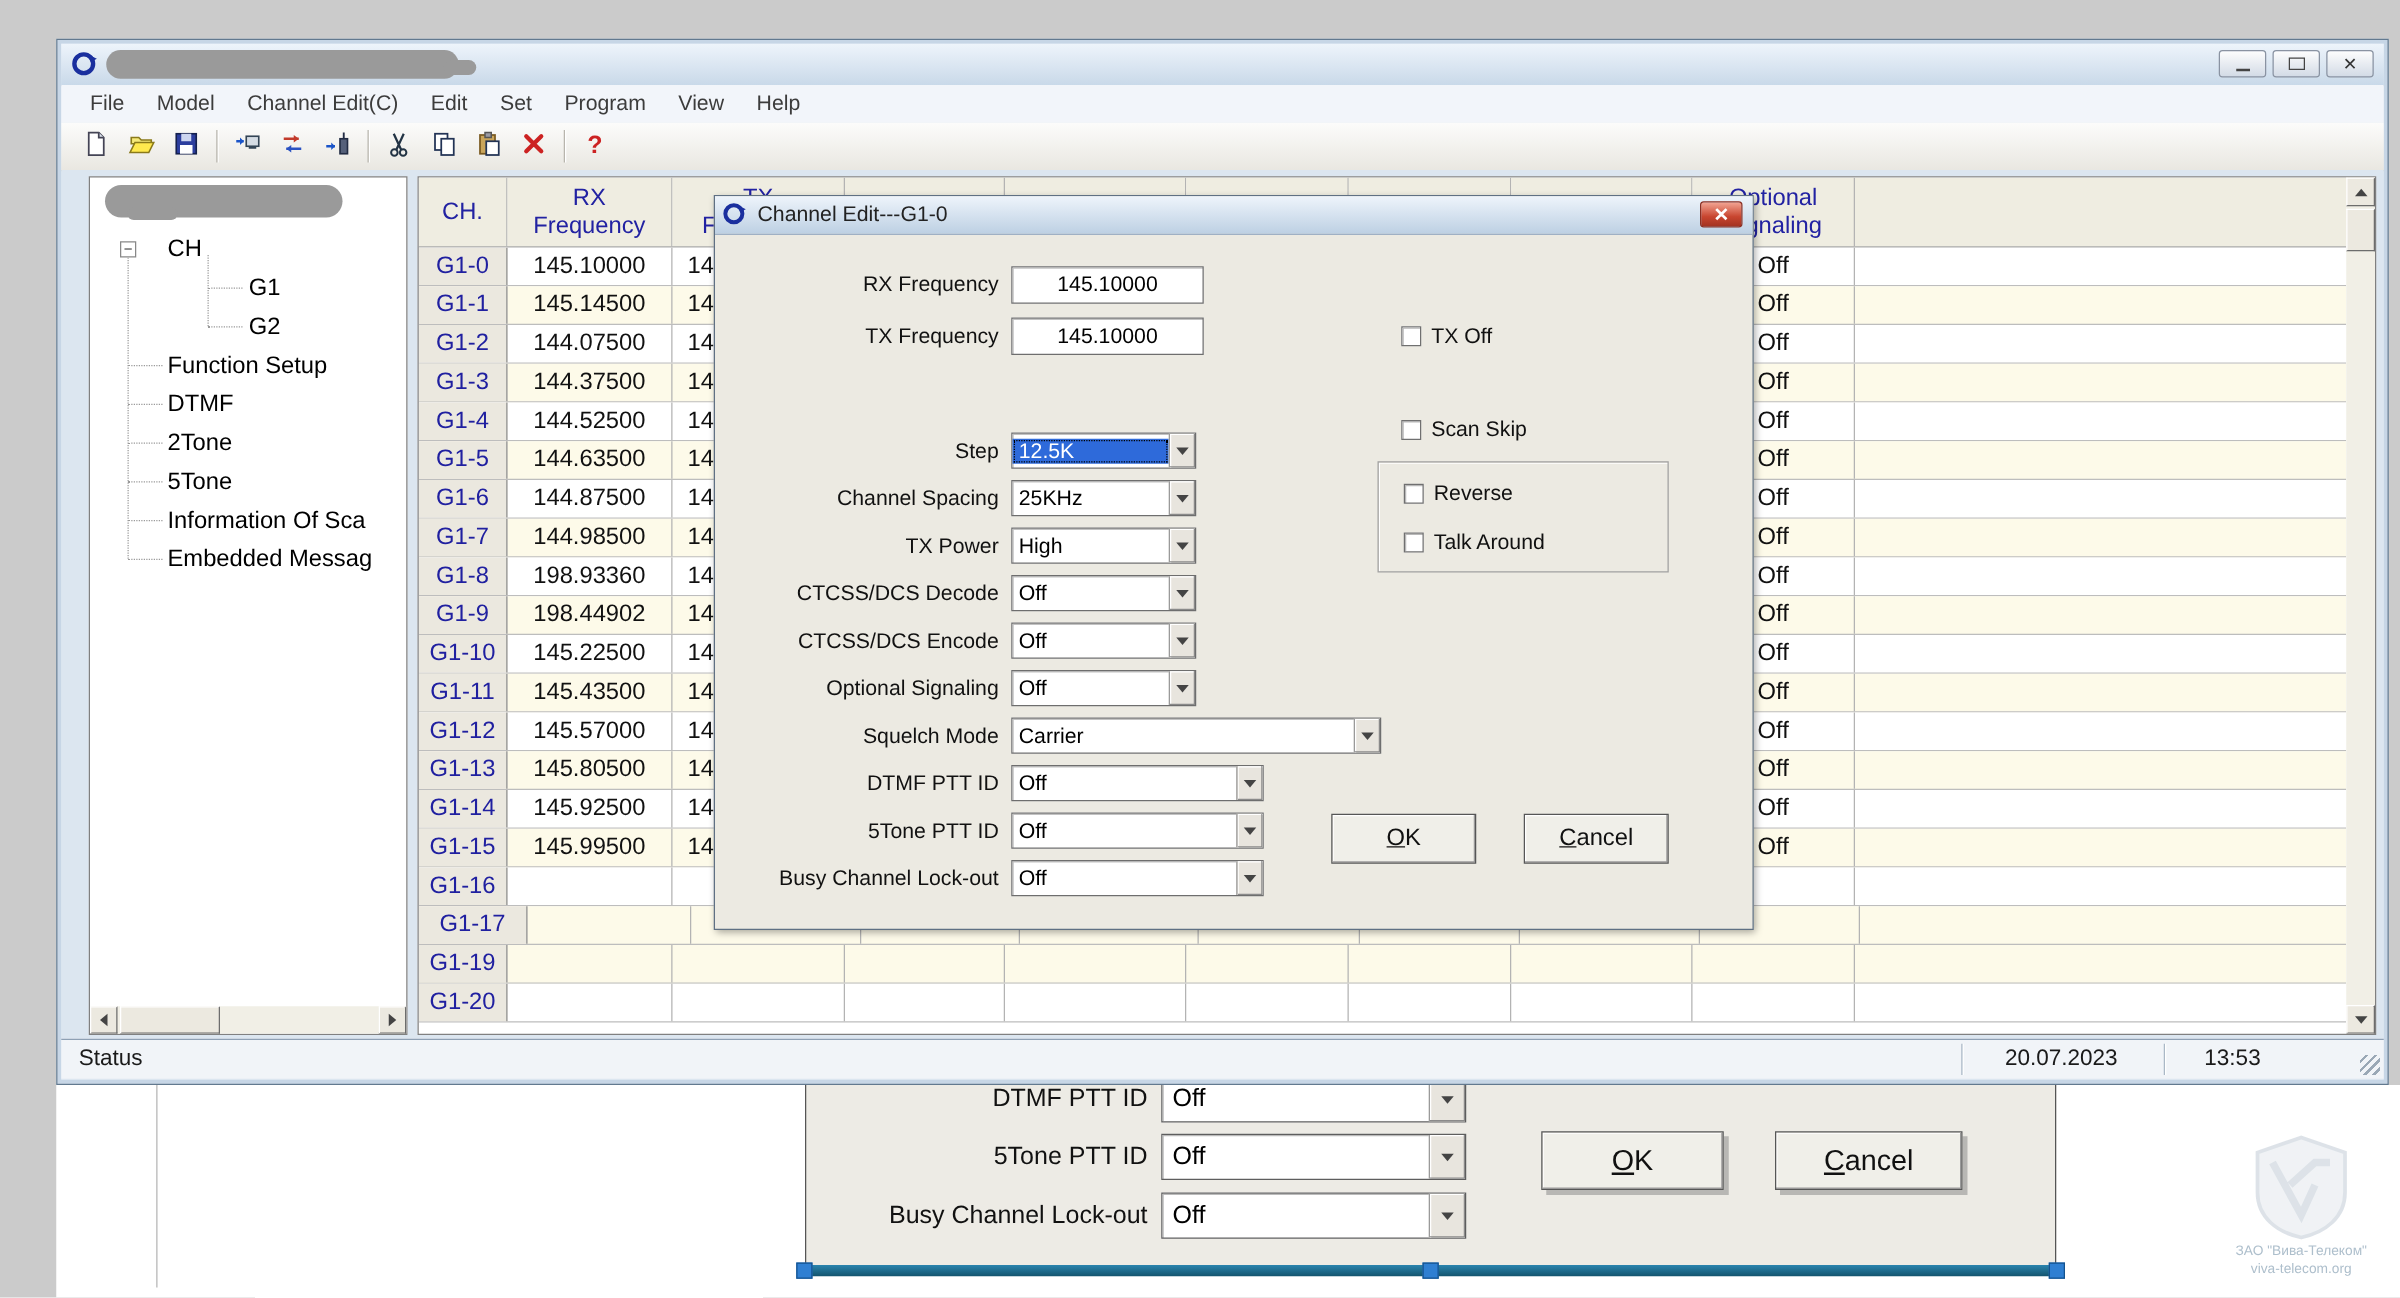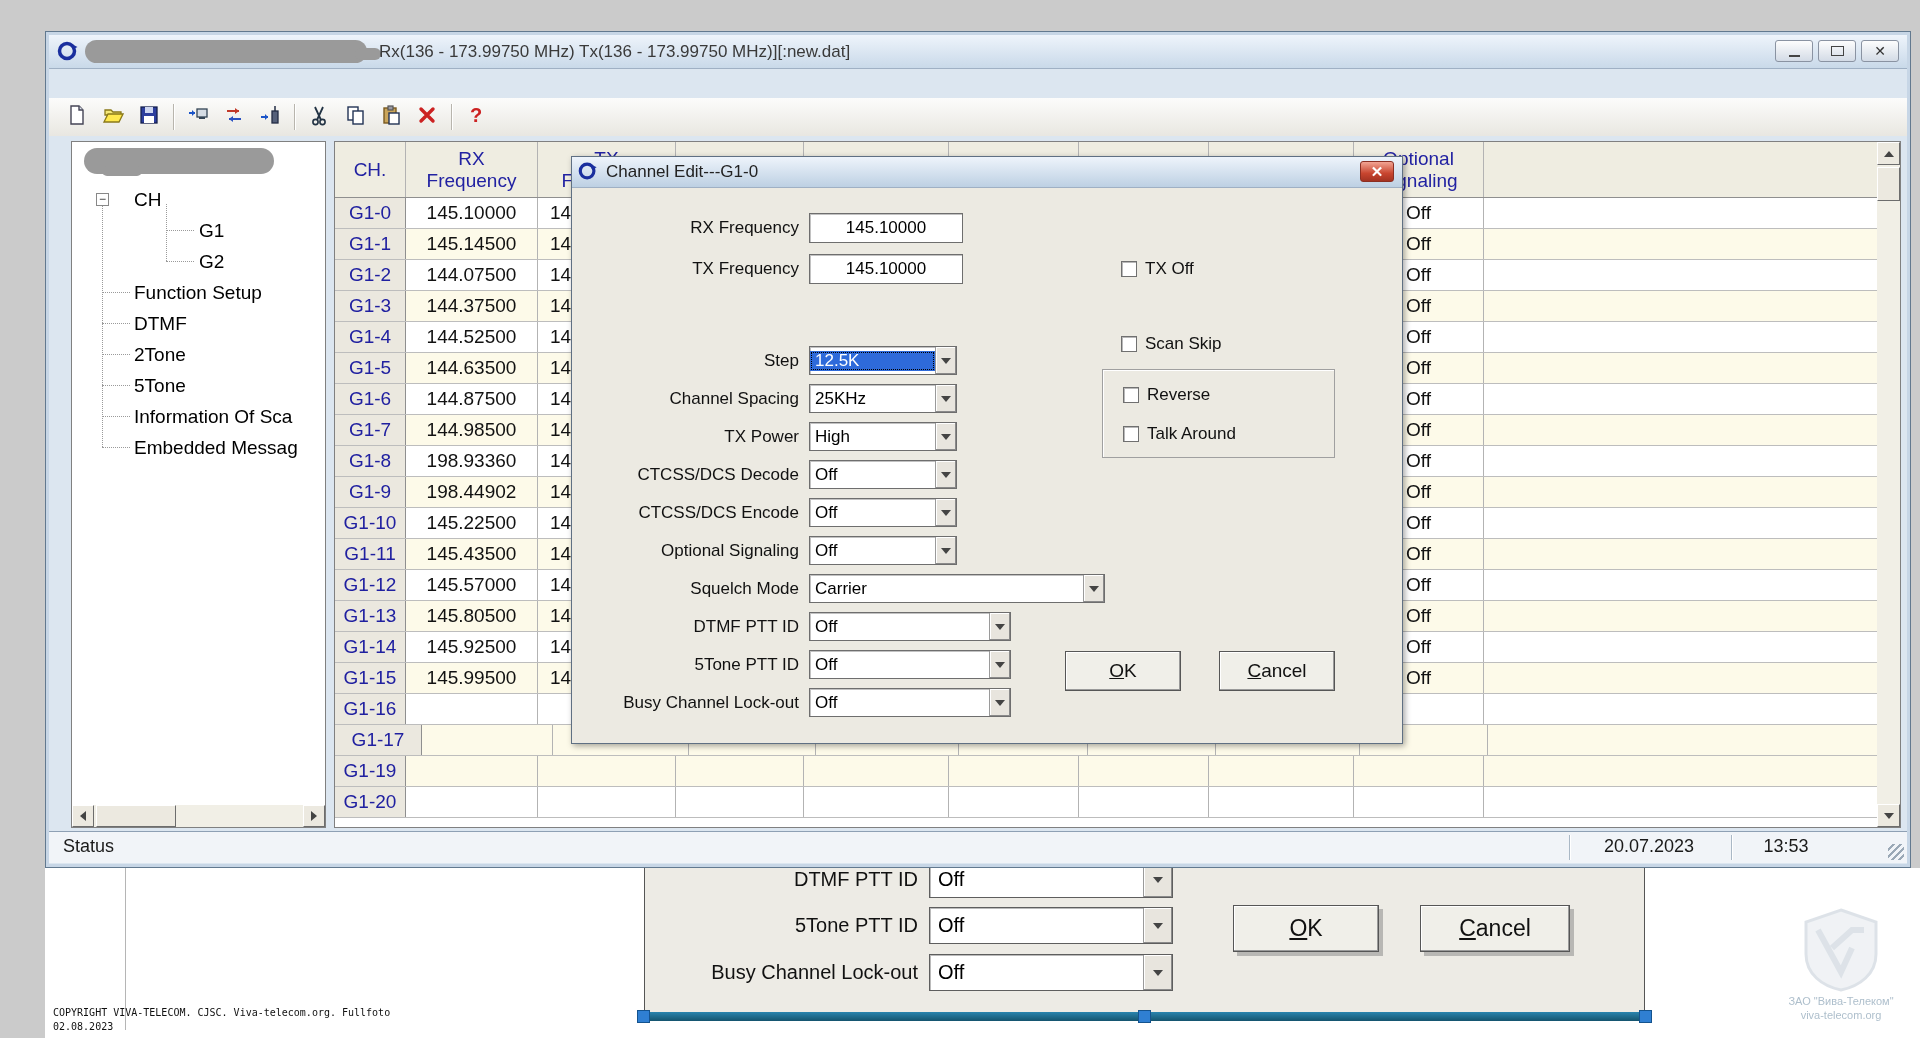--- a/index.html
+++ b/index.html
@@ -124,24 +124,20 @@
   #sel-bar{position:absolute;left:640px;top:1012px;width:1009px;height:9px;
            background:linear-gradient(#2a84ae,#14546e);z-index:2;}
   .sel-handle{position:absolute;width:13px;height:13px;background:#2f7fd2;border:1px solid #14538e;
               box-sizing:border-box;z-index:3;}
 </style>
 </head>
 <body>
 
 <div id="below-area">
   <div id="below-vline"></div>
-  <div id="copyright">
-    <div>COPYRIGHT VIVA-TELECOM. CJSC. Viva-telecom.org. Fullfoto</div>
-    <div>02.08.2023</div>
-  </div>
   <div id="logo">
     <svg width="78" height="84" viewBox="0 0 78 84">
       <path d="M39 2 74 14 V46 C74 66 58 78 39 82 C20 78 4 66 4 46 V14 Z" fill="#e4e9ee" stroke="#c2ccd6" stroke-width="3"></path>
       <path d="M16 22 39 64 50 40 M30 40 50 22 62 22" stroke="#c2ccd6" stroke-width="6" fill="none"></path>
     </svg>
     <div>ЗАО "Вива-Телеком"</div>
     <div>viva-telecom.org</div>
   </div>
 </div>
 
@@ -174,33 +170,42 @@
 
 <div id="window">
   <div class="titlebar">
     <span class="app-icon">
       <svg width="22" height="22" viewBox="0 0 22 22">
           <circle cx="10" cy="11" r="7.5" stroke="#1a2f9e" stroke-width="3.5" fill="none"></circle>
           <path d="M13.5 3.5 L20.5 7 L15.5 9.5 Z" fill="#1a2f9e"></path>
         </svg>
     </span>
     <span class="title-blob"></span>
-    <span class="title-text">Rx(136 - 173.99750 MHz) Tx(136 - 173.99750 MHz)][:new.dat]</span>
     <span class="cap-btns">
       <span class="cap-btn">
           <span class="cap-min-glyph"></span>
         </span>
       <span class="cap-btn">
           <span class="cap-max-glyph"></span>
         </span>
       <span class="cap-btn">
           <span>✕</span>
         </span>
     </span>
   </div>
+  <div class="menubar" id="menubar">
+      <span class="menu-item">File</span>
+      <span class="menu-item">Model</span>
+      <span class="menu-item">Channel Edit(C)</span>
+      <span class="menu-item">Edit</span>
+      <span class="menu-item">Set</span>
+      <span class="menu-item">Program</span>
+      <span class="menu-item">View</span>
+      <span class="menu-item">Help</span>
+    </div>
   <div class="toolbar" id="toolbar">
       <span class="tb-btn">
         <span><svg width="22" height="22" viewBox="0 0 22 22">
             <path d="M5 2h8l4 4v14H5z" fill="#fff" stroke="#445" stroke-width="1.4"></path>
             <path d="M13 2v4h4" fill="#dde4ee" stroke="#445" stroke-width="1.4"></path>
           </svg></span>
       </span>
       <span class="tb-btn">
         <span><svg width="22" height="22" viewBox="0 0 22 22">
             <path d="M3 6h6l2 2h8v3H3z" fill="#f5e97a" stroke="#8a7a1a" stroke-width="1.3"></path>

